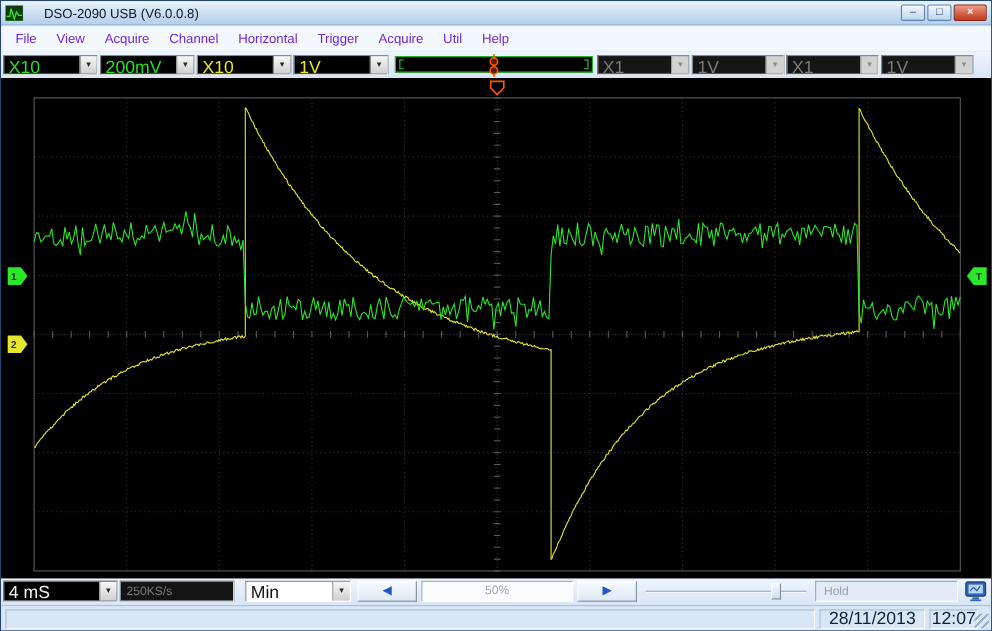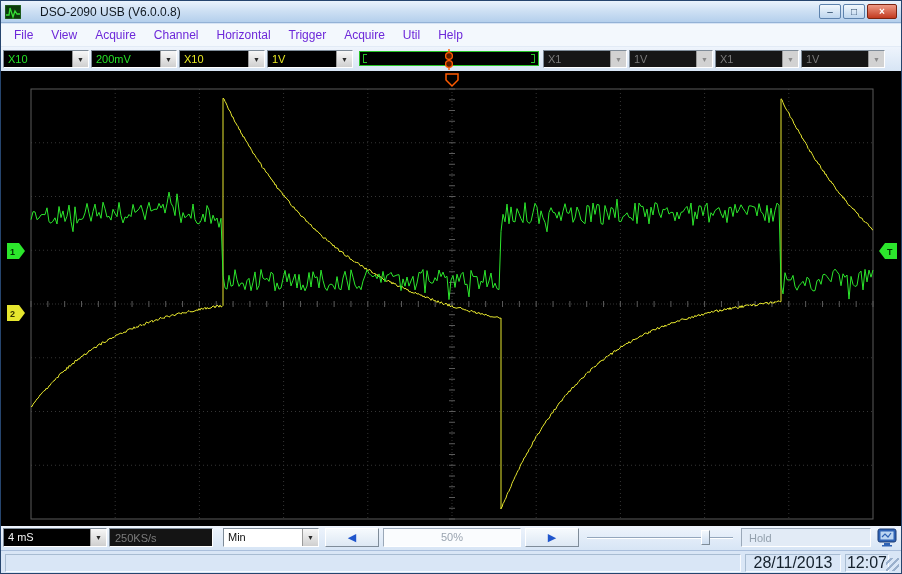--- a/index.html
+++ b/index.html
@@ -19,21 +19,21 @@
   .winbtn.close{width:30px;background:linear-gradient(#ef9a86,#c23a20);border-color:#7d2310;color:#fff;font-weight:bold;}
   
   .menubar{position:absolute;top:23px;left:0;right:0;height:23px;background:#f3f8fd;
     display:flex;align-items:center;padding-left:4px;border-bottom:1px solid #e2ebf6;}
   .menu-item{padding:8px 9px;font-size:12px;color:#6d28d9;}
   
   .toolbar{position:absolute;top:46px;left:0;right:0;height:24px;
     background:linear-gradient(#eef4fc,#d7e5f5);}
   .combo{position:absolute;top:3px;height:18px;border:1px solid;
     border-color:#7f8c99 #ffffff #ffffff #7f8c99;background:#000;display:flex;}
-  .combo .val{flex:1;font-size:11px;padding:2px 4px;white-space:nowrap;overflow:hidden;}
+  .combo .val{flex:1;font-size:16px;padding:2px 4px;white-space:nowrap;overflow:hidden;}
   .combo .btn{width:16px;background:linear-gradient(#f7f7f7,#cfcfcf);
     border-left:1px solid #9a9a9a;color:#2a2a2a;font-size:7px;display:flex;
     align-items:center;justify-content:center;}
   .combo.light{background:#fff;}
   .combo.dis{background:#161616;}
   .combo.dis .val{color:#7a7a7a;}
   .combo.dis .btn{background:#d2d2d2;color:#8a8a8a;}
   .t-green{color:#25e025}.t-yellow{color:#e8e822}.t-white{color:#f2f2f2}
   .t-black{color:#111}
   .c-ch1p{left:2px;width:86px}.c-ch1v{left:90px;width:86px}

